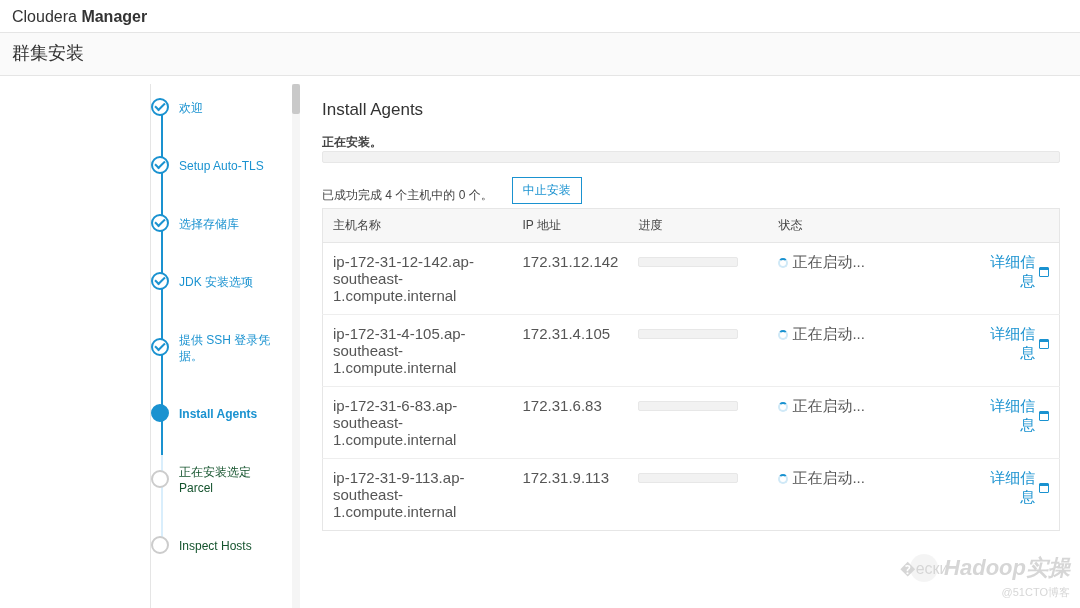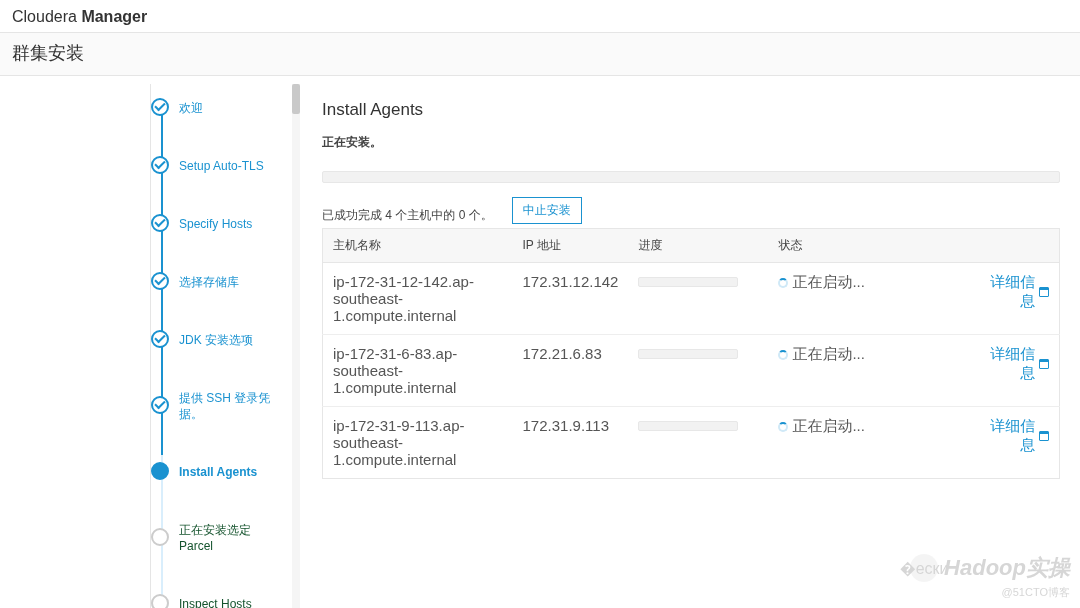--- a/index.html
+++ b/index.html
@@ -94,21 +94,21 @@
   .circle.current { background: #1a92d0; border-color: #1a92d0; }
   .circle.future { border-color: #ccc; }
   .step-label { color: #1a92d0; font-size: 12px; line-height: 16px; max-width: 96px; padding-top: 2px;}
   .step.current .step-label { color: #1a92d0; font-weight: 700; }
   .step.future .step-label { color: #14532d; }
   .main {
     flex: 1;
     padding: 16px 20px 0 22px;
   }
   h2.page-title { font-size: 17px; font-weight: 400; color: #333; margin-bottom: 14px; }
-  .installing { font-size: 12px; font-weight: 700; color: #444; margin-bottom: 20px; }
+  .installing { font-size: 12px; font-weight: 700; color: #444; margin-bottom: 0; }
   .prog-bar { height: 12px; background: #f2f2f2; border: 1px solid #e7e7e7; border-radius: 2px; margin-bottom: 14px;}
   .summary-row { display: flex; align-items: flex-end; gap: 19px; margin-bottom: 4px;}
   .summary-text { font-size: 12px; color: #444; }
   .btn-outline {
     border: 1px solid #1a92d0;
     color: #1a92d0;
     background: #fff;
     padding: 4px 10px;
     font-size: 12px;
     cursor: pointer;
@@ -179,24 +179,20 @@
 
   <div class="sidebar-col">
     <ul class="steps" id="steps">
         <li class="step done">
           <span class="circle check"></span>
           <span class="step-label">欢迎</span>
         </li>
         <li class="step done">
           <span class="circle check"></span>
           <span class="step-label">Setup Auto-TLS</span>
-        </li>
-        <li class="step done">
-          <span class="circle check"></span>
-          <span class="step-label">Specify Hosts</span>
         </li>
         <li class="step done">
           <span class="circle check"></span>
           <span class="step-label">选择存储库</span>
         </li>
         <li class="step done">
           <span class="circle check"></span>
           <span class="step-label">JDK 安装选项</span>
         </li>
         <li class="step done">
@@ -246,22 +242,32 @@
             <td class="col-host">ip-172-31-12-142.ap-southeast-1.compute.internal</td>
             <td class="col-ip">172.31.12.142</td>
             <td class="col-prog"><span class="pbox"></span></td>
             <td class="col-status"><span class="spinner"></span>正在启动...</td>
             <td class="col-detail"><a href="#" class="detail-link">
                 <span>详细信息</span>
                 <span class="detail-icon"></span>
               </a></td>
           </tr>
           <tr>
+            <td class="col-host">ip-172-31-4-105.ap-southeast-1.compute.internal</td>
+            <td class="col-ip">172.31.4.105</td>
+            <td class="col-prog"><span class="pbox"></span></td>
+            <td class="col-status"><span class="spinner"></span>正在启动...</td>
+            <td class="col-detail"><a href="#" class="detail-link">
+                <span>详细信息</span>
+                <span class="detail-icon"></span>
+              </a></td>
+          </tr>
+          <tr>
             <td class="col-host">ip-172-31-6-83.ap-southeast-1.compute.internal</td>
-            <td class="col-ip">172.21.6.83</td>
+            <td class="col-ip">172.31.6.83</td>
             <td class="col-prog"><span class="pbox"></span></td>
             <td class="col-status"><span class="spinner"></span>正在启动...</td>
             <td class="col-detail"><a href="#" class="detail-link">
                 <span>详细信息</span>
                 <span class="detail-icon"></span>
               </a></td>
           </tr>
           <tr>
             <td class="col-host">ip-172-31-9-113.ap-southeast-1.compute.internal</td>
             <td class="col-ip">172.31.9.113</td>

